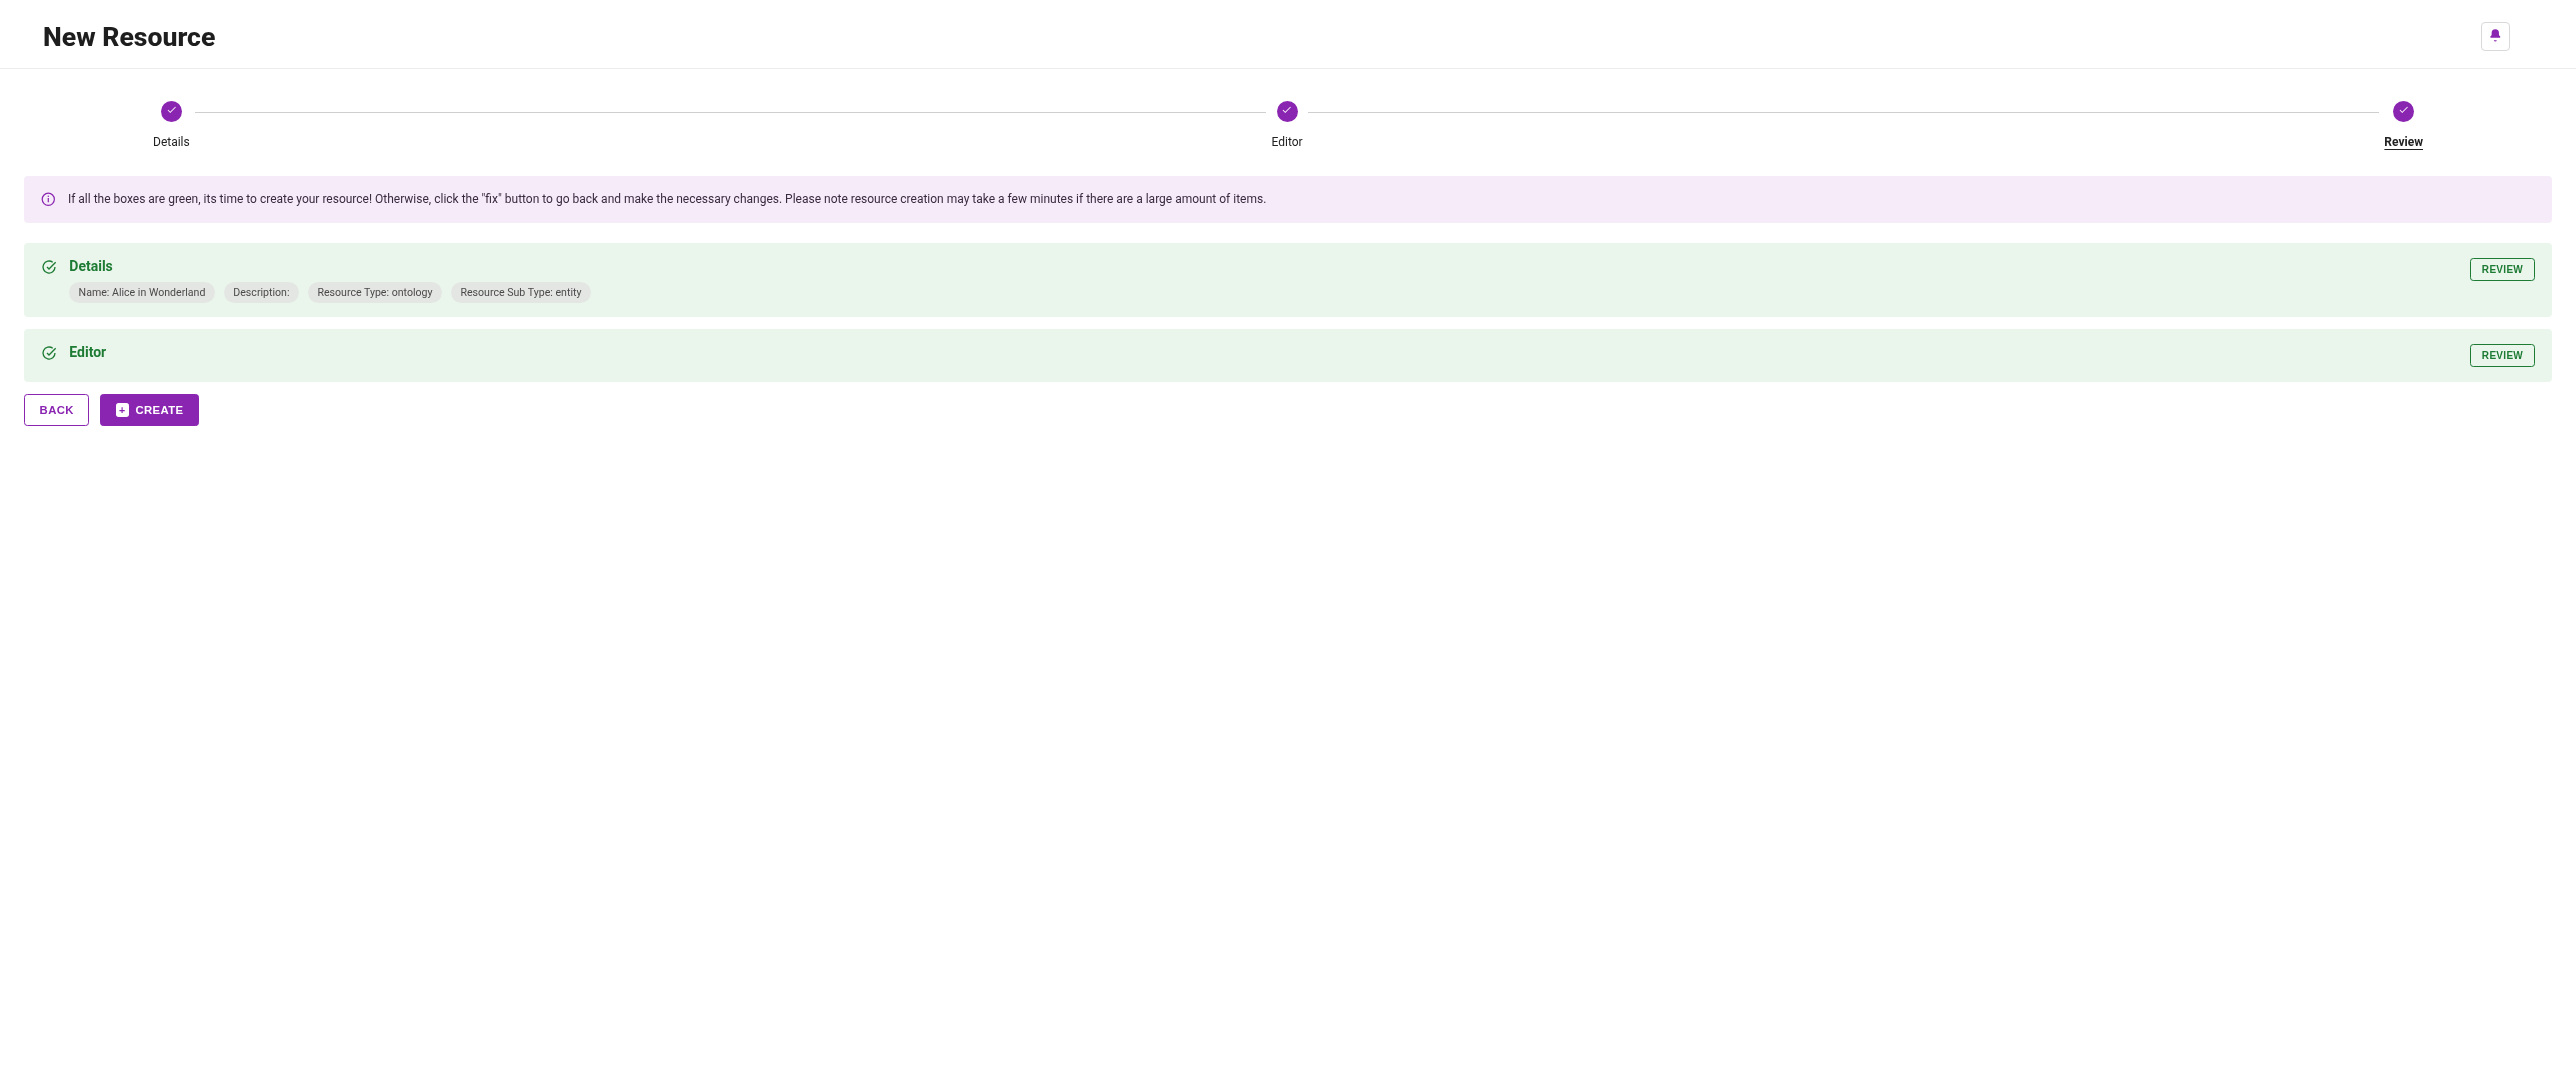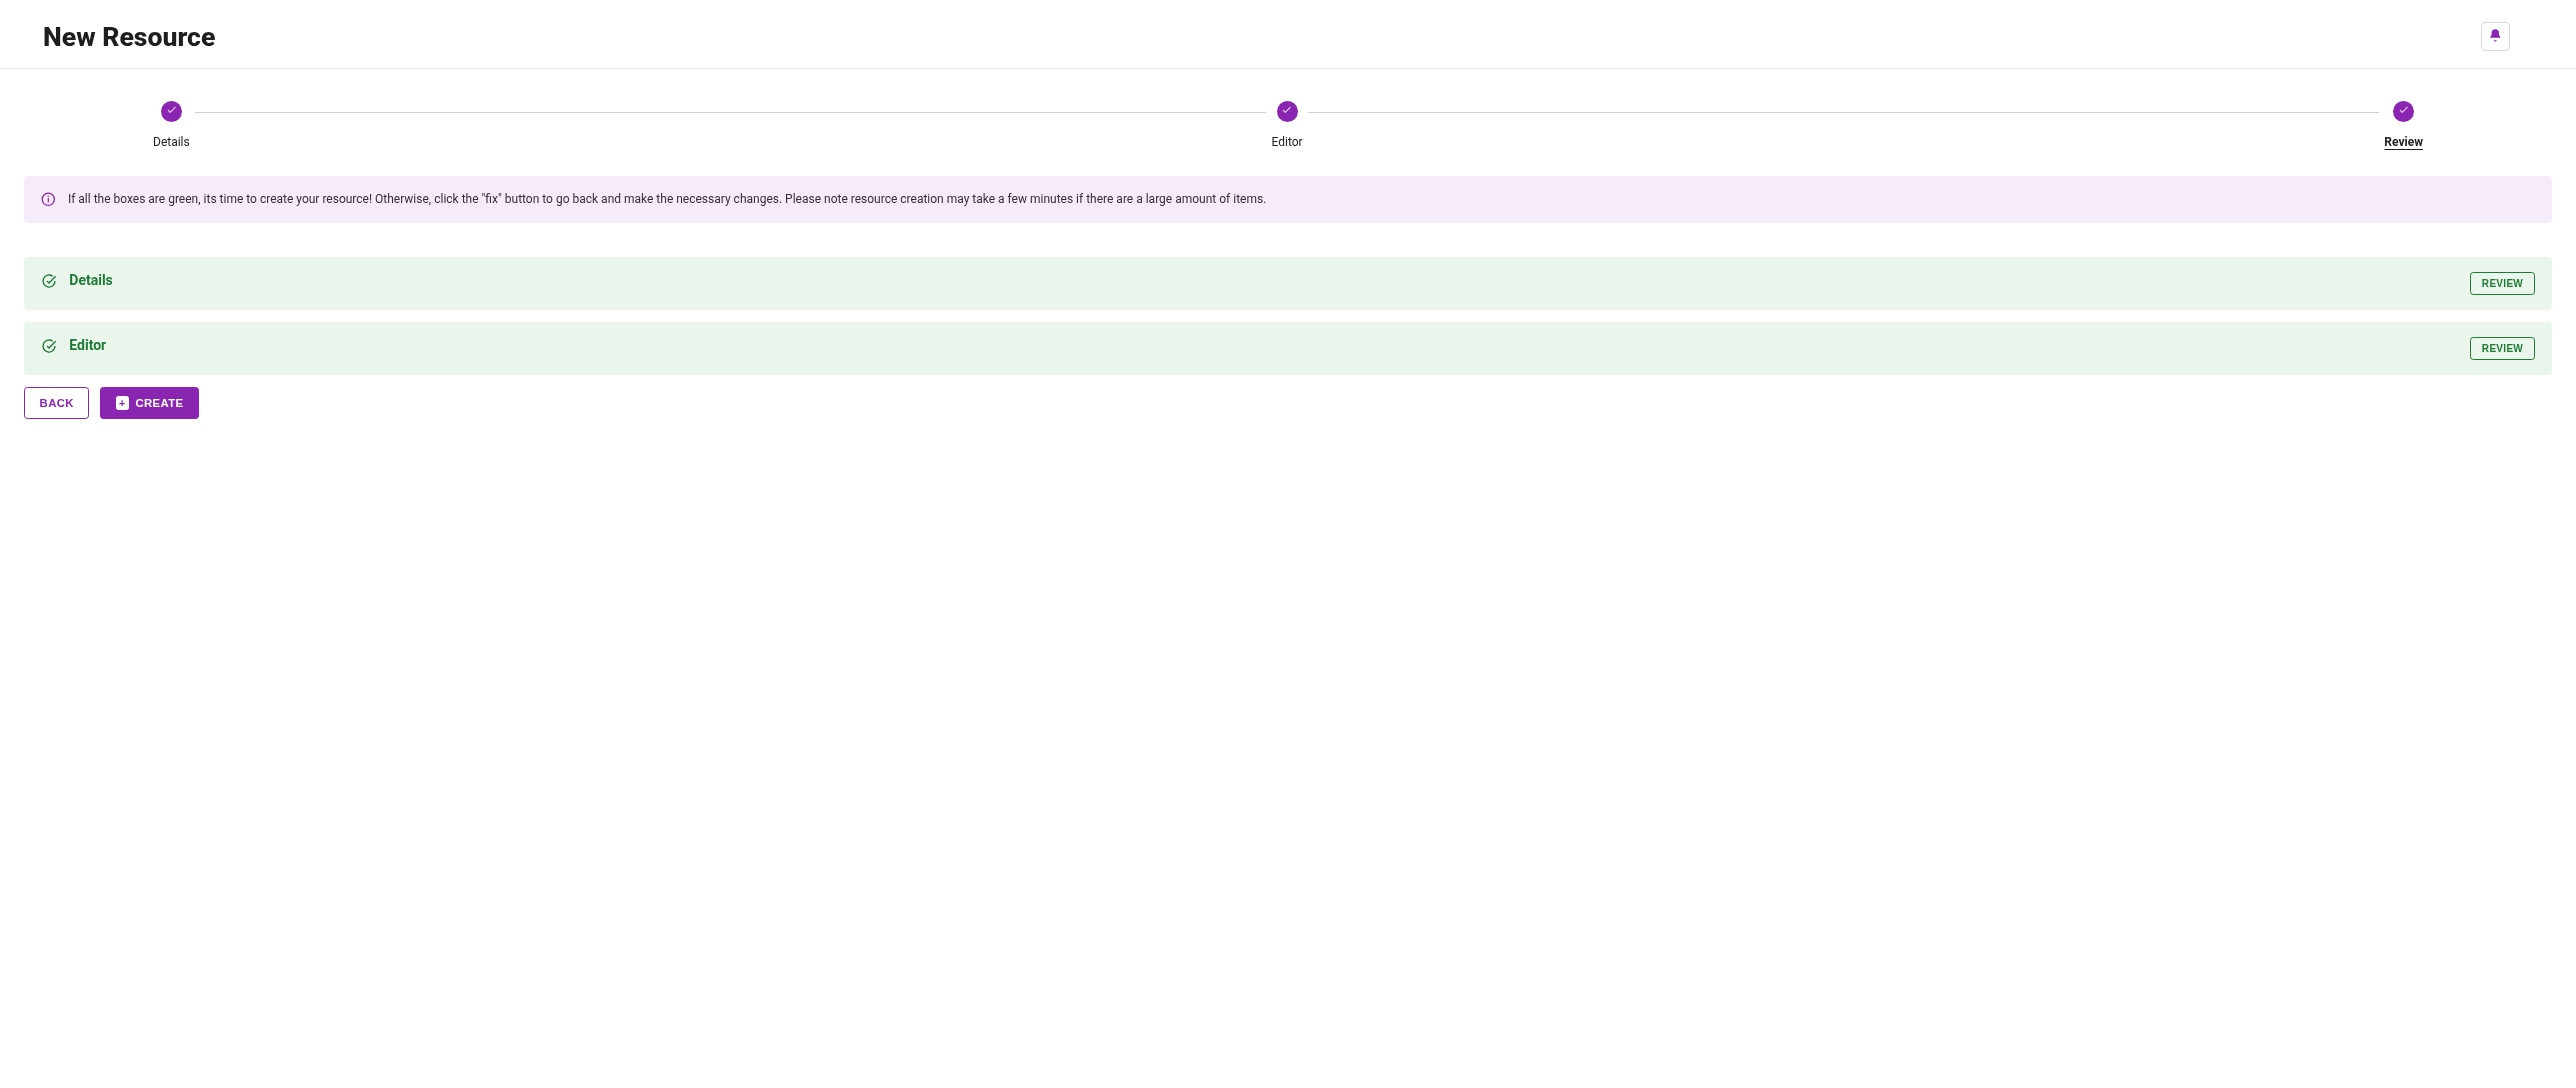--- a/index.html
+++ b/index.html
@@ -69,21 +69,21 @@
   .connector{
     flex:1 1 auto;height:0.7px;background:#cfcfcf;margin:10.6px 5.3px 0 5.3px;
   }
   
   .content{padding:0 24px 26.6px 24px;}
   .banner{
     background:var(--purple-bg);
     border-radius:4px;
     padding:14.6px 17.3px;
     display:flex;gap:12px;align-items:flex-start;
-    margin-bottom:34px;
+    margin-bottom:20px;
   }
   .info-icon{
     flex:0 0 auto;width:14.6px;height:14.6px;margin-top:1.3px;
   }
   .info-icon svg{stroke:var(--purple);fill:none;}
   .banner-text{color:#3a2a3f;font-size:12px;line-height:1.5;}
   
   .card{
     background:var(--green-bg);
     border-radius:4px;
@@ -192,20 +192,26 @@
 
   <div class="card">
     <span class="check-icon">
       <svg viewBox="0 0 24 24" width="16" height="16">
         <path d="M21 12a9 9 0 1 1-3.4-7"></path>
         <path d="M22 5 12 15l-3-3"></path>
       </svg>
     </span>
     <div class="card-body">
       <div class="card-title">Details</div>
+      <div class="chips">
+        <span class="chip">Name: Alice in Wonderland</span>
+        <span class="chip">Description:</span>
+        <span class="chip">Resource Type: ontology</span>
+        <span class="chip">Resource Sub Type: entity</span>
+      </div>
     </div>
     <button class="review-btn">REVIEW</button>
   </div>
 
   <div class="card">
     <span class="check-icon">
       <svg viewBox="0 0 24 24" width="16" height="16">
         <path d="M21 12a9 9 0 1 1-3.4-7"></path>
         <path d="M22 5 12 15l-3-3"></path>
       </svg>

